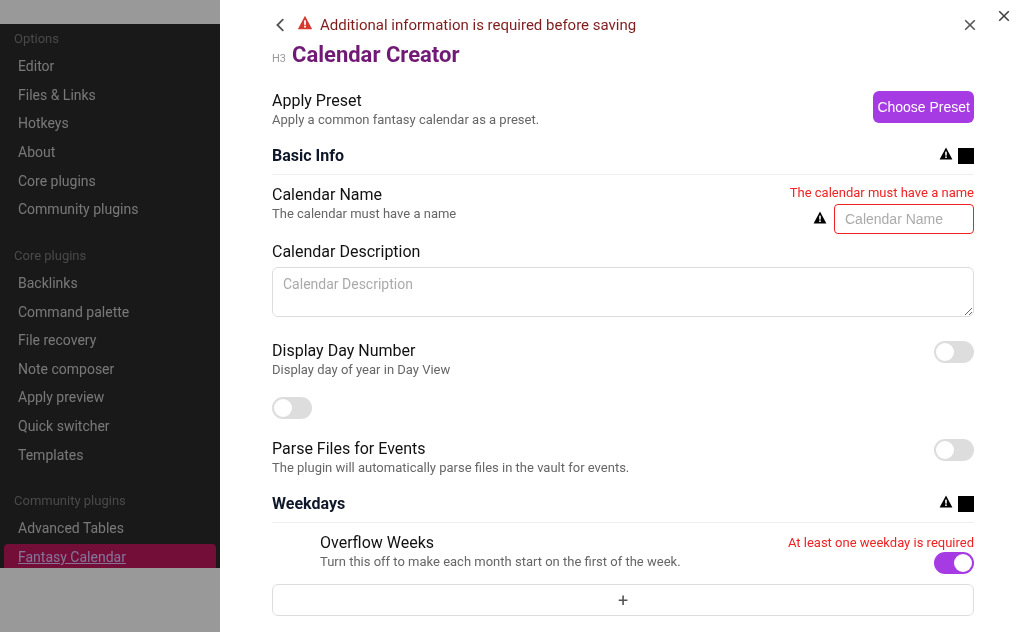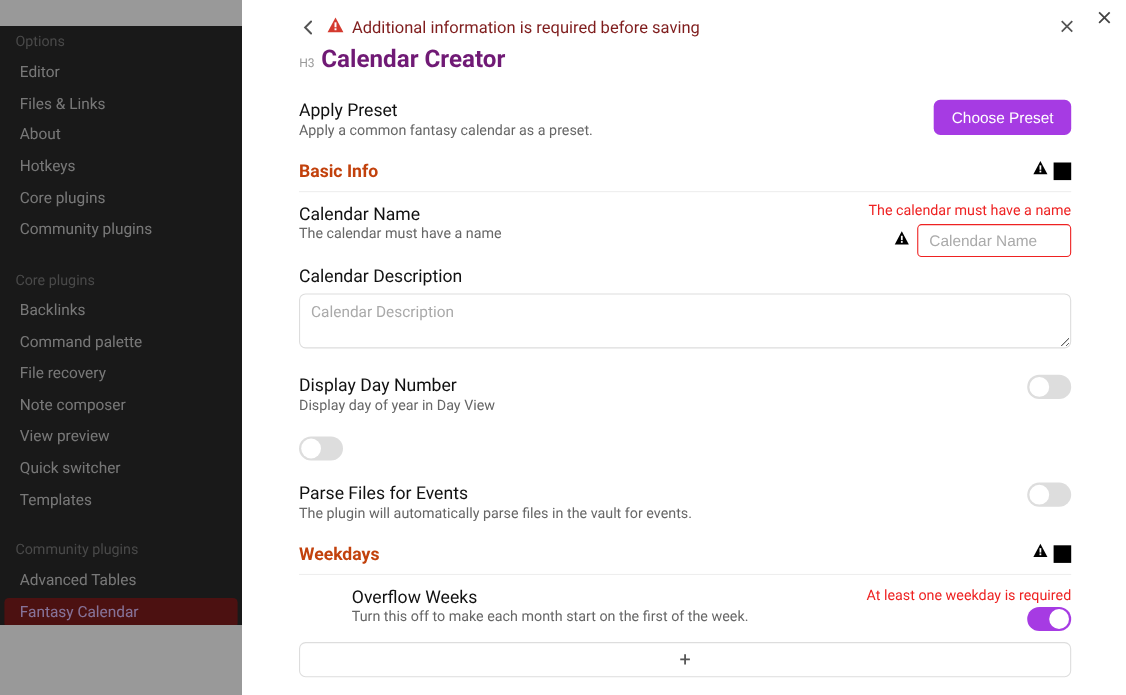--- a/index.html
+++ b/index.html
@@ -37,22 +37,23 @@
   }
   .sidebar .nav-item {
     padding: 4px 14px;
     color: #c8c8c8;
     font-size: 14px;
     cursor: pointer;
     margin: 1px 4px;
     border-radius: 4px;
   }
   .sidebar .nav-item.active {
-    background: #7f1d1d;
+    background: #be185d;
     color: #e0c0ff;
+    text-decoration: underline;
   }
   .modal {
     position: absolute;
     left: 252px;
     top: 0;
     width: 742px;
     height: 632px;
     background: #fff;
     display: flex;
     flex-direction: column;
@@ -133,29 +134,29 @@
     margin-bottom:2px;
   }
   .setting-desc {
     font-size:13px;
     color:#666;
   }
   .choose-btn {
     background:#a63be3;
     color:#fff;
     border:none;
-    padding:8px 16px;
+    padding:8px 4px;
     border-radius:6px;
     font-size:14px;
     cursor:pointer;
   }
   .section-heading {
     font-size:16px;
     font-weight:700;
-    color:#c2410c;
+    color:#0f172a;
     padding:8px 0;
     border-bottom:1px solid #eee;
     display:flex;
     align-items:center;
     justify-content:space-between;
   }
   .section-icons {
     display:flex;
     gap:4px;
     align-items:center;
@@ -266,31 +267,31 @@
   }
   .pad { height:10px; }
 </style>
 </head>
 <body>
 
 <div class="sidebar" id="sidebar">
     <div class="section-title">Options</div>
     <div class="nav-item">Editor</div>
     <div class="nav-item">Files &amp; Links</div>
+    <div class="nav-item">Hotkeys</div>
     <div class="nav-item">About</div>
-    <div class="nav-item">Hotkeys</div>
     <div class="nav-item">Core plugins</div>
     <div class="nav-item">Community plugins</div>
     <div style="height: 18px;"></div>
     <div class="section-title">Core plugins</div>
     <div class="nav-item">Backlinks</div>
     <div class="nav-item">Command palette</div>
     <div class="nav-item">File recovery</div>
     <div class="nav-item">Note composer</div>
-    <div class="nav-item">View preview</div>
+    <div class="nav-item">Apply preview</div>
     <div class="nav-item">Quick switcher</div>
     <div class="nav-item">Templates</div>
     <div style="height: 18px;"></div>
     <div class="section-title">Community plugins</div>
     <div class="nav-item">Advanced Tables</div>
     <div class="nav-item active">Fantasy Calendar</div>
     <div class="nav-item">Kindle Highlights</div>
     <div class="nav-item">Omnisearch</div>
   </div>
 <div class="overlay"></div>

